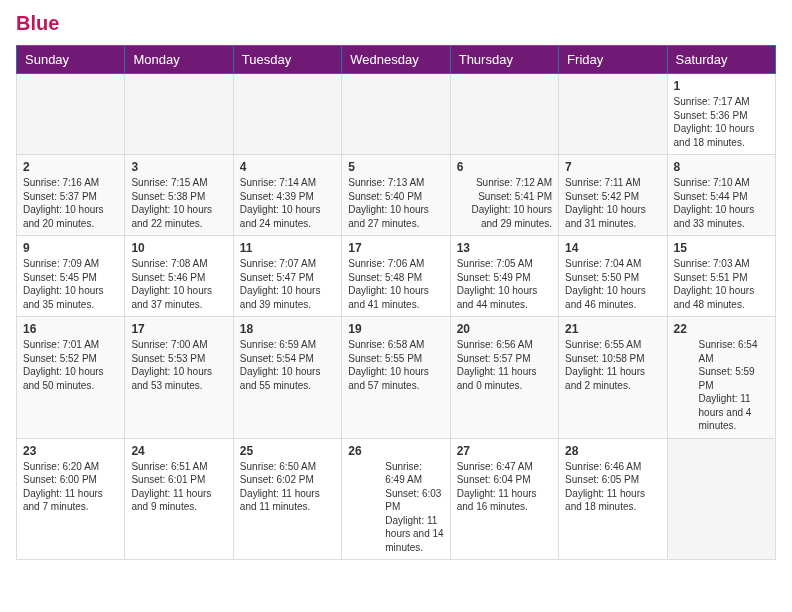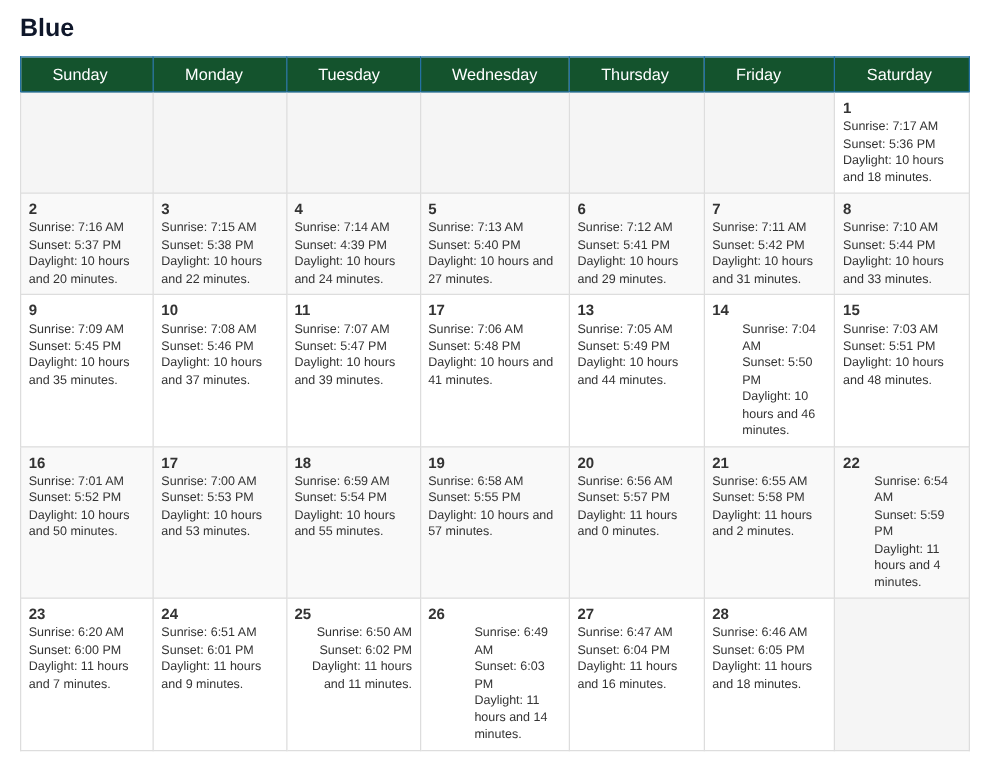--- a/index.html
+++ b/index.html
@@ -37,24 +37,24 @@
     .location {
       font-size: 14px;
       color: #555;
     }
     .calendar {
       width: 100%;
       border-collapse: collapse;
       border: 1px solid #ccc;
     }
     .calendar th {
-      background: #14532d;
+      background: #701a75;
       color: #fff;
       text-align: left;
-      padding: 6px 25px;
+      padding: 6px 8px;
       font-size: 13px;
       font-weight: normal;
       border: 1px solid #2471a3;
     }
     .calendar td {
       width: calc(100%/7);
       vertical-align: top;
       padding: 5px 6px;
       border: 1px solid #ddd;
       font-size: 10.5px;
@@ -78,21 +78,21 @@
     .empty-cell {
       background: #f5f5f5 !important;
     }
   </style>
 </head>
 <body>
 
 <div class="header-area">
   <div class="logo">
     <div>
-      <div style="font-size:20px;font-weight:bold;color:#0f172a;margin-top:-4px;">Blue</div>
+      <div style="font-size:20px;font-weight:bold;color:#be185d;margin-top:-4px;">Blue</div>
     </div>
   </div>
   <div class="title-area">
     <div class="month-year"></div>
     <div class="location"></div>
   </div>
 </div>
 
 <table class="calendar">
   <thead>
@@ -141,21 +141,21 @@
 Daylight: 10 hours and 24 minutes.</div>
         </td>
         <td>
           <div class="day-num">5</div>
           <div class="day-info" style="white-space: pre-line;">Sunrise: 7:13 AM
 Sunset: 5:40 PM
 Daylight: 10 hours and 27 minutes.</div>
         </td>
         <td>
           <div class="day-num">6</div>
-          <div class="day-info" style="white-space: pre-line;">Sunrise: 7:12 AM
+          <div class="day-info" style="white-space: pre-line; text-align: right;">Sunrise: 7:12 AM
 Sunset: 5:41 PM
 Daylight: 10 hours and 29 minutes.</div>
         </td>
         <td>
           <div class="day-num">7</div>
           <div class="day-info" style="white-space: pre-line;">Sunrise: 7:11 AM
 Sunset: 5:42 PM
 Daylight: 10 hours and 31 minutes.</div>
         </td>
         <td>
@@ -191,21 +191,21 @@
 Daylight: 10 hours and 41 minutes.</div>
         </td>
         <td>
           <div class="day-num">13</div>
           <div class="day-info" style="white-space: pre-line;">Sunrise: 7:05 AM
 Sunset: 5:49 PM
 Daylight: 10 hours and 44 minutes.</div>
         </td>
         <td>
           <div class="day-num">14</div>
-          <div class="day-info" style="white-space: pre-line; margin-left: 24px;">Sunrise: 7:04 AM
+          <div class="day-info" style="white-space: pre-line;">Sunrise: 7:04 AM
 Sunset: 5:50 PM
 Daylight: 10 hours and 46 minutes.</div>
         </td>
         <td>
           <div class="day-num">15</div>
           <div class="day-info" style="white-space: pre-line;">Sunrise: 7:03 AM
 Sunset: 5:51 PM
 Daylight: 10 hours and 48 minutes.</div>
         </td>
       </tr>
@@ -236,21 +236,21 @@
         </td>
         <td>
           <div class="day-num">20</div>
           <div class="day-info" style="white-space: pre-line;">Sunrise: 6:56 AM
 Sunset: 5:57 PM
 Daylight: 11 hours and 0 minutes.</div>
         </td>
         <td>
           <div class="day-num">21</div>
           <div class="day-info" style="white-space: pre-line;">Sunrise: 6:55 AM
-Sunset: 5:58 PM
+Sunset: 10:58 PM
 Daylight: 11 hours and 2 minutes.</div>
         </td>
         <td>
           <div class="day-num">22</div>
           <div class="day-info" style="white-space: pre-line; margin-left: 25px;">Sunrise: 6:54 AM
 Sunset: 5:59 PM
 Daylight: 11 hours and 4 minutes.</div>
         </td>
       </tr>
       <tr>
@@ -261,21 +261,21 @@
 Daylight: 11 hours and 7 minutes.</div>
         </td>
         <td>
           <div class="day-num">24</div>
           <div class="day-info" style="white-space: pre-line;">Sunrise: 6:51 AM
 Sunset: 6:01 PM
 Daylight: 11 hours and 9 minutes.</div>
         </td>
         <td>
           <div class="day-num">25</div>
-          <div class="day-info" style="white-space: pre-line; text-align: right;">Sunrise: 6:50 AM
+          <div class="day-info" style="white-space: pre-line;">Sunrise: 6:50 AM
 Sunset: 6:02 PM
 Daylight: 11 hours and 11 minutes.</div>
         </td>
         <td>
           <div class="day-num">26</div>
           <div class="day-info" style="white-space: pre-line; margin-left: 37px;">Sunrise: 6:49 AM
 Sunset: 6:03 PM
 Daylight: 11 hours and 14 minutes.</div>
         </td>
         <td>

